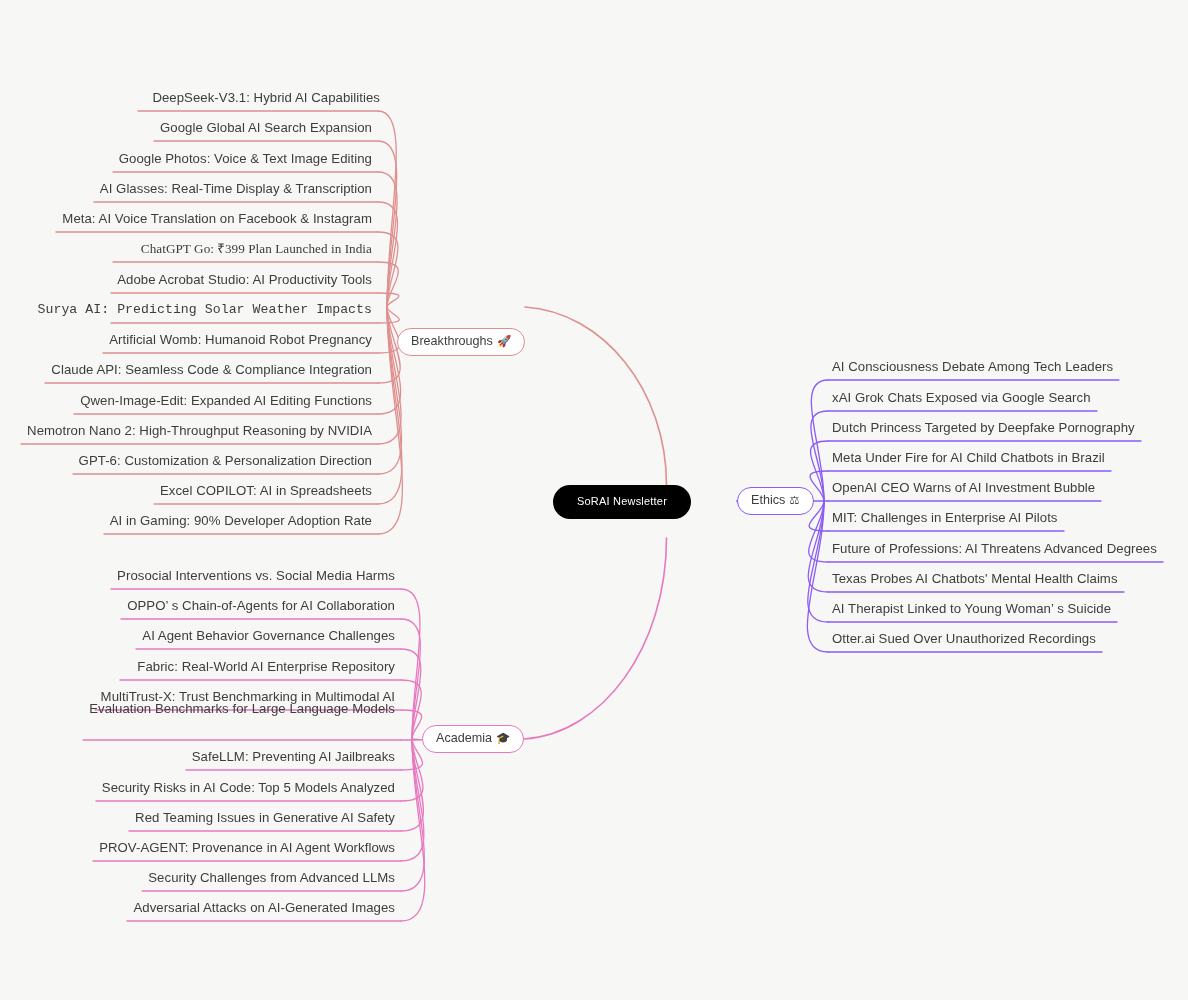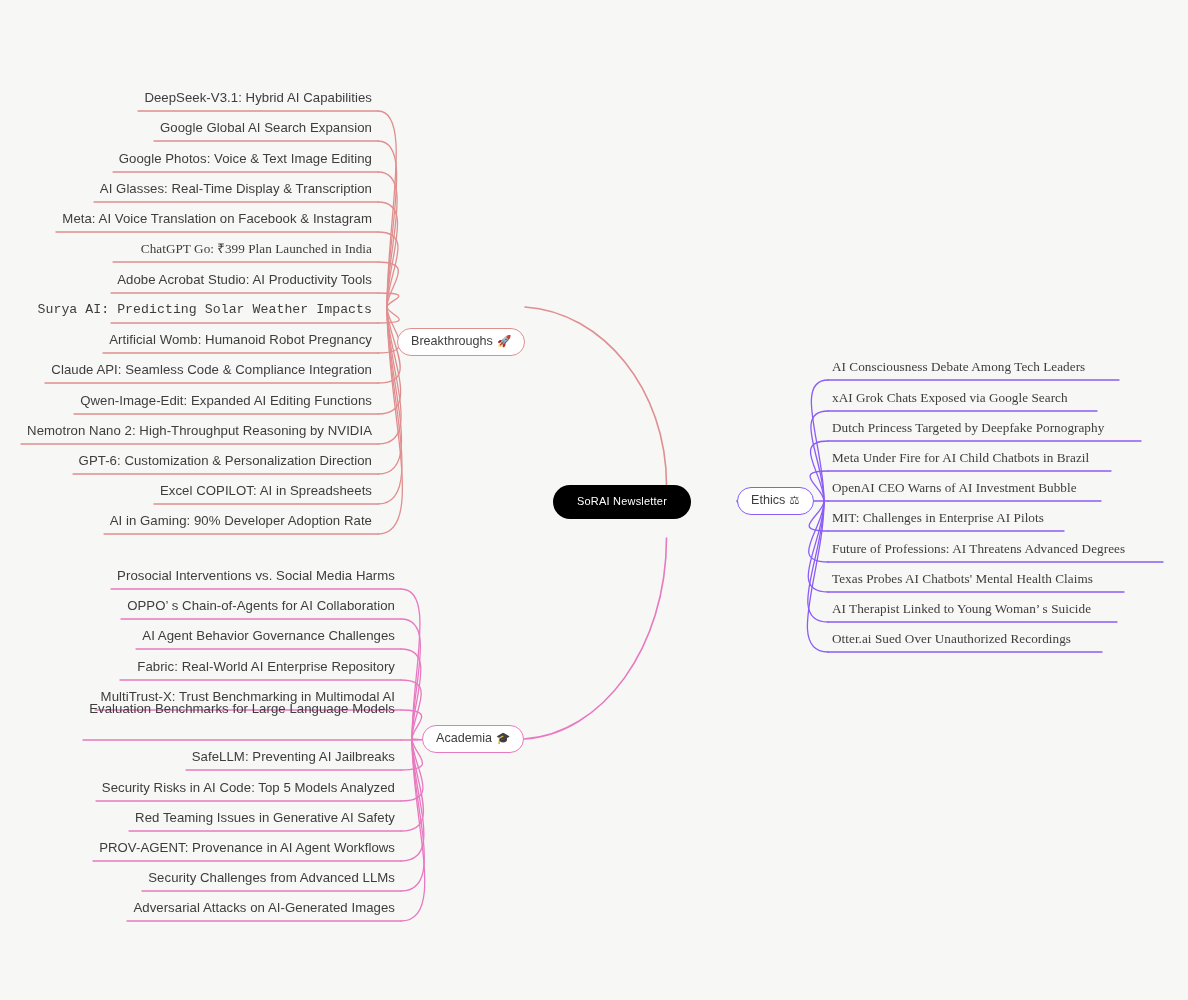--- a/index.html
+++ b/index.html
@@ -30,21 +30,21 @@
     pointer-events: none;
   }
   .leaf {
     position: absolute;
     font-size: 13.2px;
     color: #3d3d3d;
     white-space: nowrap;
     letter-spacing: 0.05px;
     line-height: 1;
   }
-  .leaf.right { text-align: center; font-family: Liberation Serif, serif; }
+  .leaf.right { text-align: center; }
   .leaf.left  { text-align: right; }
 
   .branch-node {
     position: absolute;
     background: #ffffff;
     border-radius: 14px;
     font-size: 12.6px;
     color: #3d3d3d;
     white-space: nowrap;
     padding: 6px 13px 7px 13px;
@@ -152,21 +152,21 @@
       <path d="M 93 861 L 401 861" fill="none" stroke="#e879c0" stroke-width="1.3" stroke-linecap="round"></path>
       <path d="M 401 861 C 445 861, 412 793.9, 412 739" fill="none" stroke="#e879c0" stroke-width="1.3" stroke-linecap="round"></path>
       <path d="M 142 891 L 401 891" fill="none" stroke="#e879c0" stroke-width="1.3" stroke-linecap="round"></path>
       <path d="M 401 891 C 446 891, 412 807.4, 412 739" fill="none" stroke="#e879c0" stroke-width="1.3" stroke-linecap="round"></path>
       <path d="M 127 921 L 401 921" fill="none" stroke="#e879c0" stroke-width="1.3" stroke-linecap="round"></path>
       <path d="M 401 921 C 447 921, 412 820.9, 412 739" fill="none" stroke="#e879c0" stroke-width="1.3" stroke-linecap="round"></path>
     </svg>
   <div id="nodes-layer">
       <div class="central-node" style="left: 553px; top: 485px;">SoRAI Newsletter</div>
       <div class="branch-node breakthroughs" style="left: 397px; top: 293px; margin-top: 35px;"><span>Breakthroughs</span><span class="emo">🚀</span></div>
-      <div class="leaf left" style="top: 91px; left: 0px; width: 372px;">DeepSeek-V3.1: Hybrid AI Capabilities</div>
+      <div class="leaf left" style="top: 91px; left: 0px; width: 372px; padding-left: 8px;">DeepSeek-V3.1: Hybrid AI Capabilities</div>
       <div class="leaf left" style="top: 121px; left: 0px; width: 372px;">Google Global AI Search Expansion</div>
       <div class="leaf left" style="top: 152px; left: 0px; width: 372px;">Google Photos: Voice &amp; Text Image Editing</div>
       <div class="leaf left" style="top: 182px; left: 0px; width: 372px;">AI Glasses: Real-Time Display &amp; Transcription</div>
       <div class="leaf left" style="top: 212px; left: 0px; width: 372px;">Meta: AI Voice Translation on Facebook &amp; Instagram</div>
       <div class="leaf left" style="top: 242px; left: 0px; width: 372px; font-family: Liberation Serif, serif;">ChatGPT Go: ₹399 Plan Launched in India</div>
       <div class="leaf left" style="top: 273px; left: 0px; width: 372px;">Adobe Acrobat Studio: AI Productivity Tools</div>
       <div class="leaf left" style="top: 303px; left: 0px; width: 372px; font-family: Liberation Mono, monospace;">Surya AI: Predicting Solar Weather Impacts</div>
       <div class="leaf left" style="top: 333px; left: 0px; width: 372px;">Artificial Womb: Humanoid Robot Pregnancy</div>
       <div class="leaf left" style="top: 363px; left: 0px; width: 372px;">Claude API: Seamless Code &amp; Compliance Integration</div>
       <div class="leaf left" style="top: 394px; left: 0px; width: 372px;">Qwen-Image-Edit: Expanded AI Editing Functions</div>

